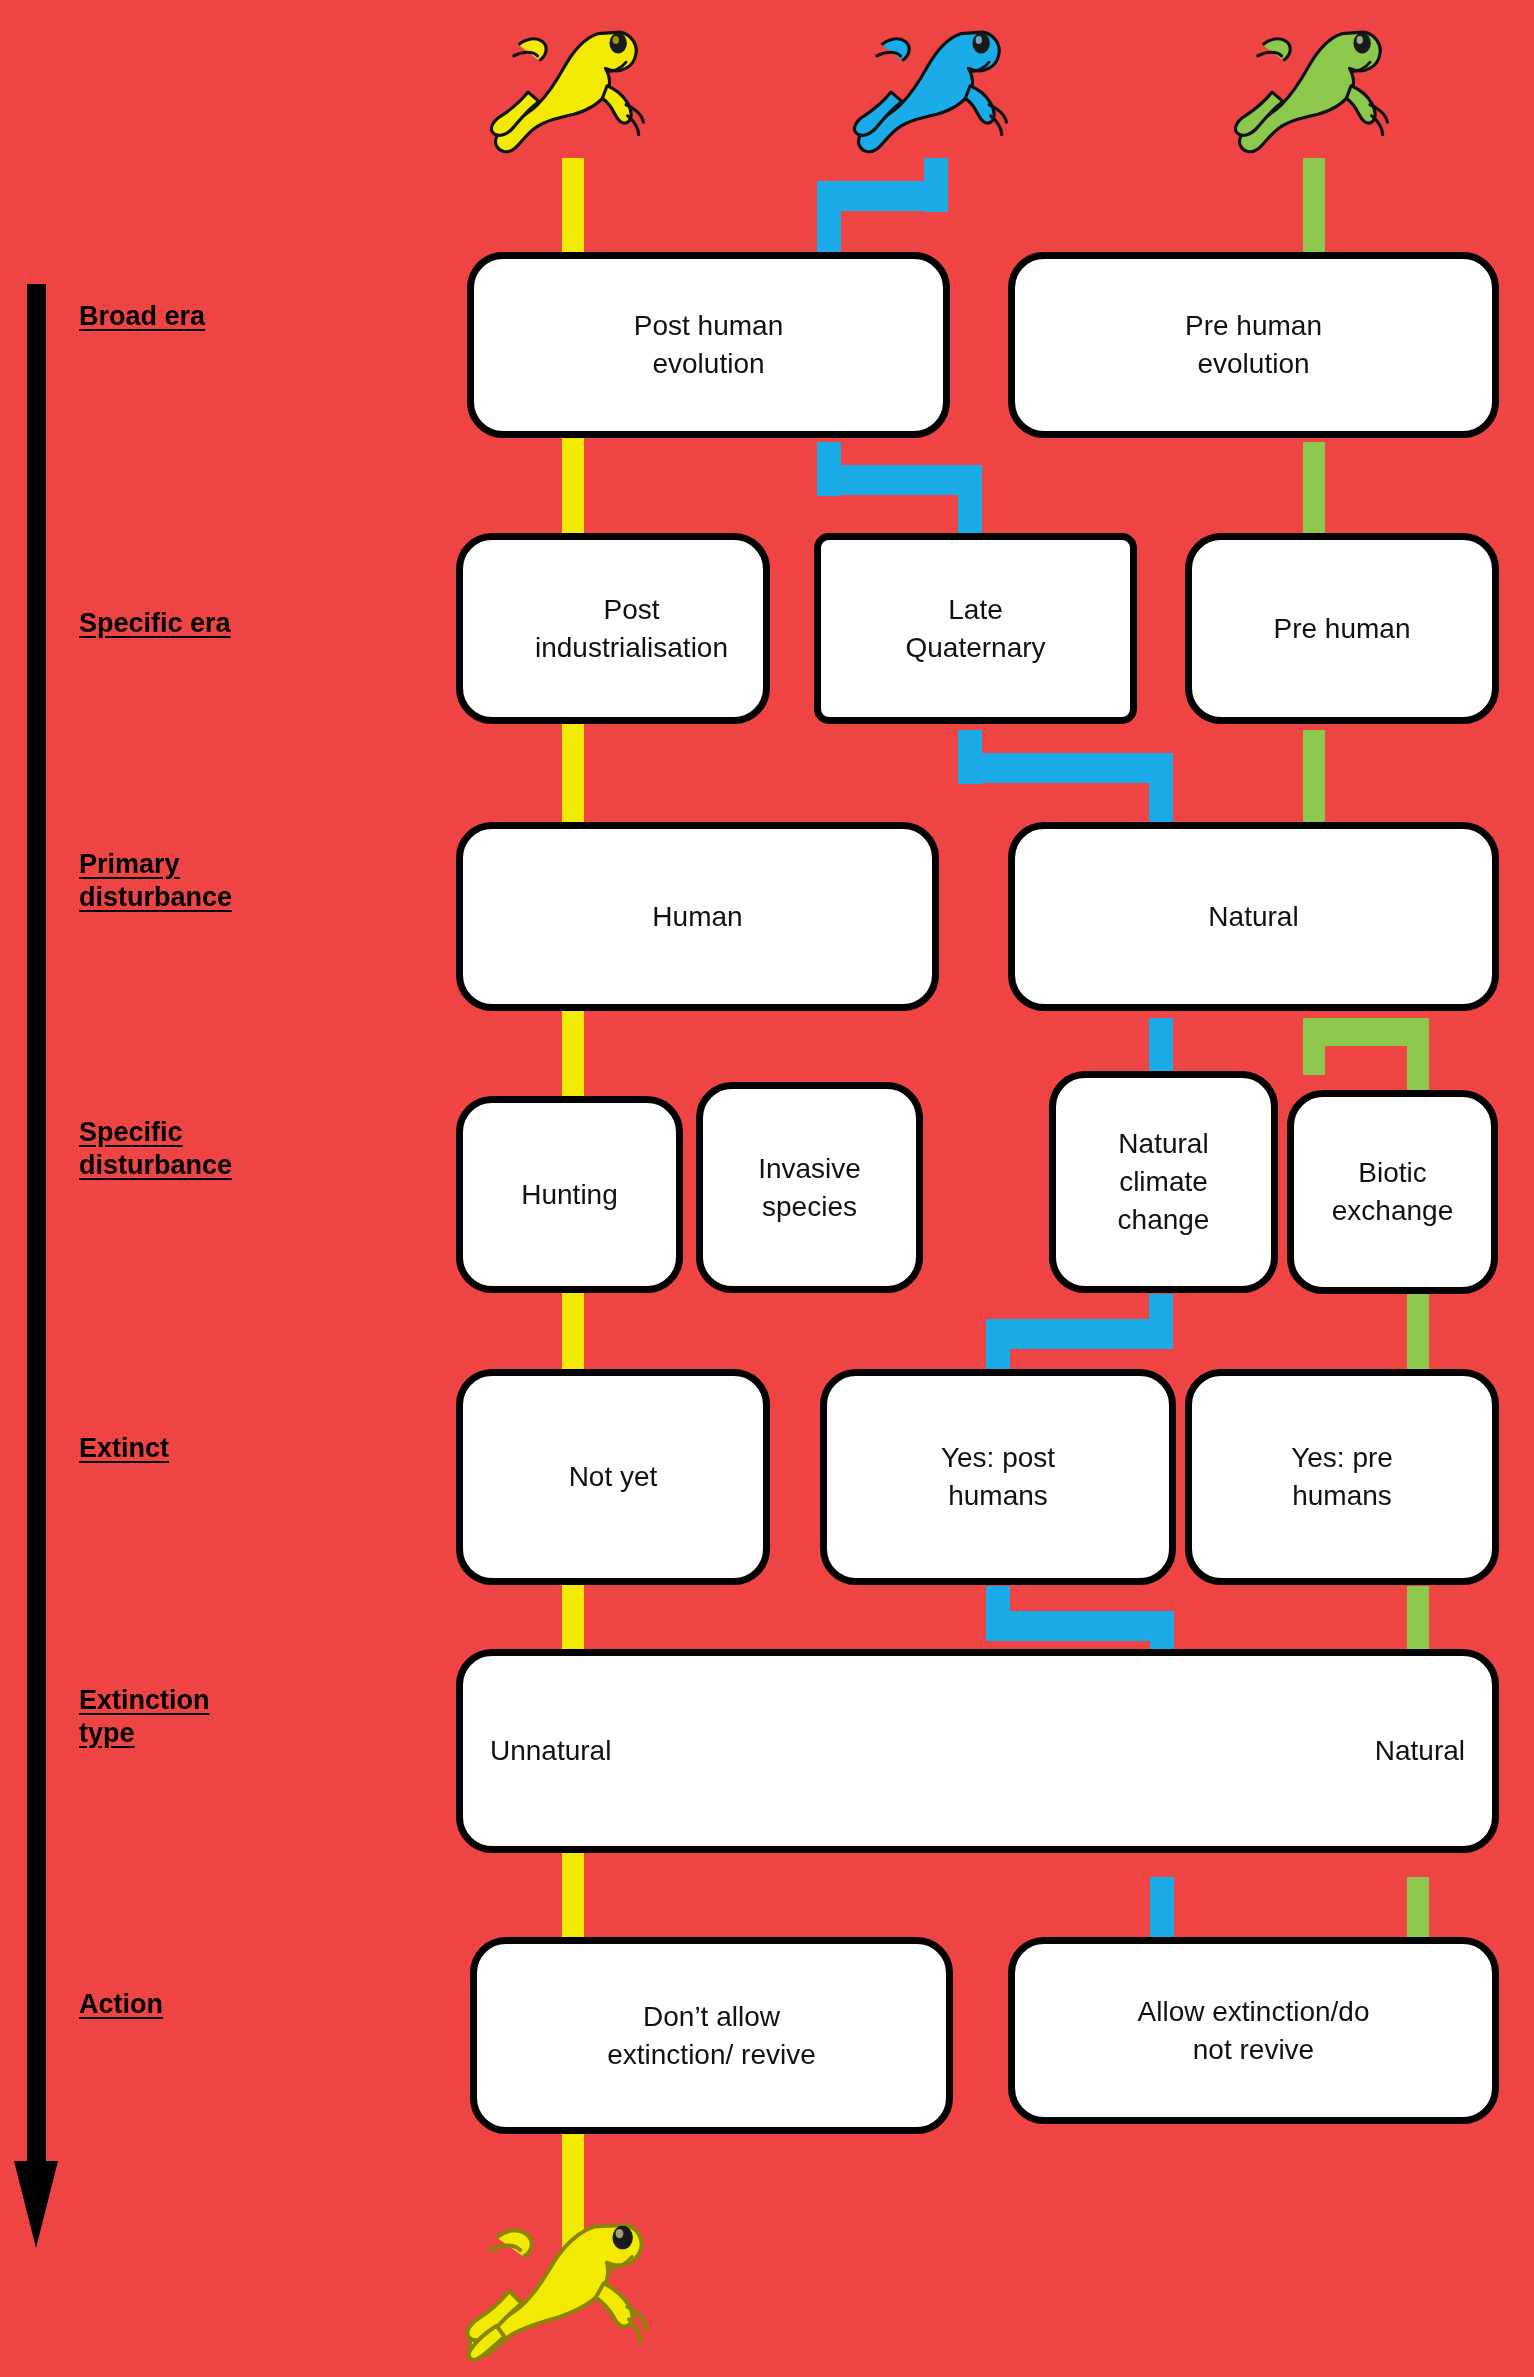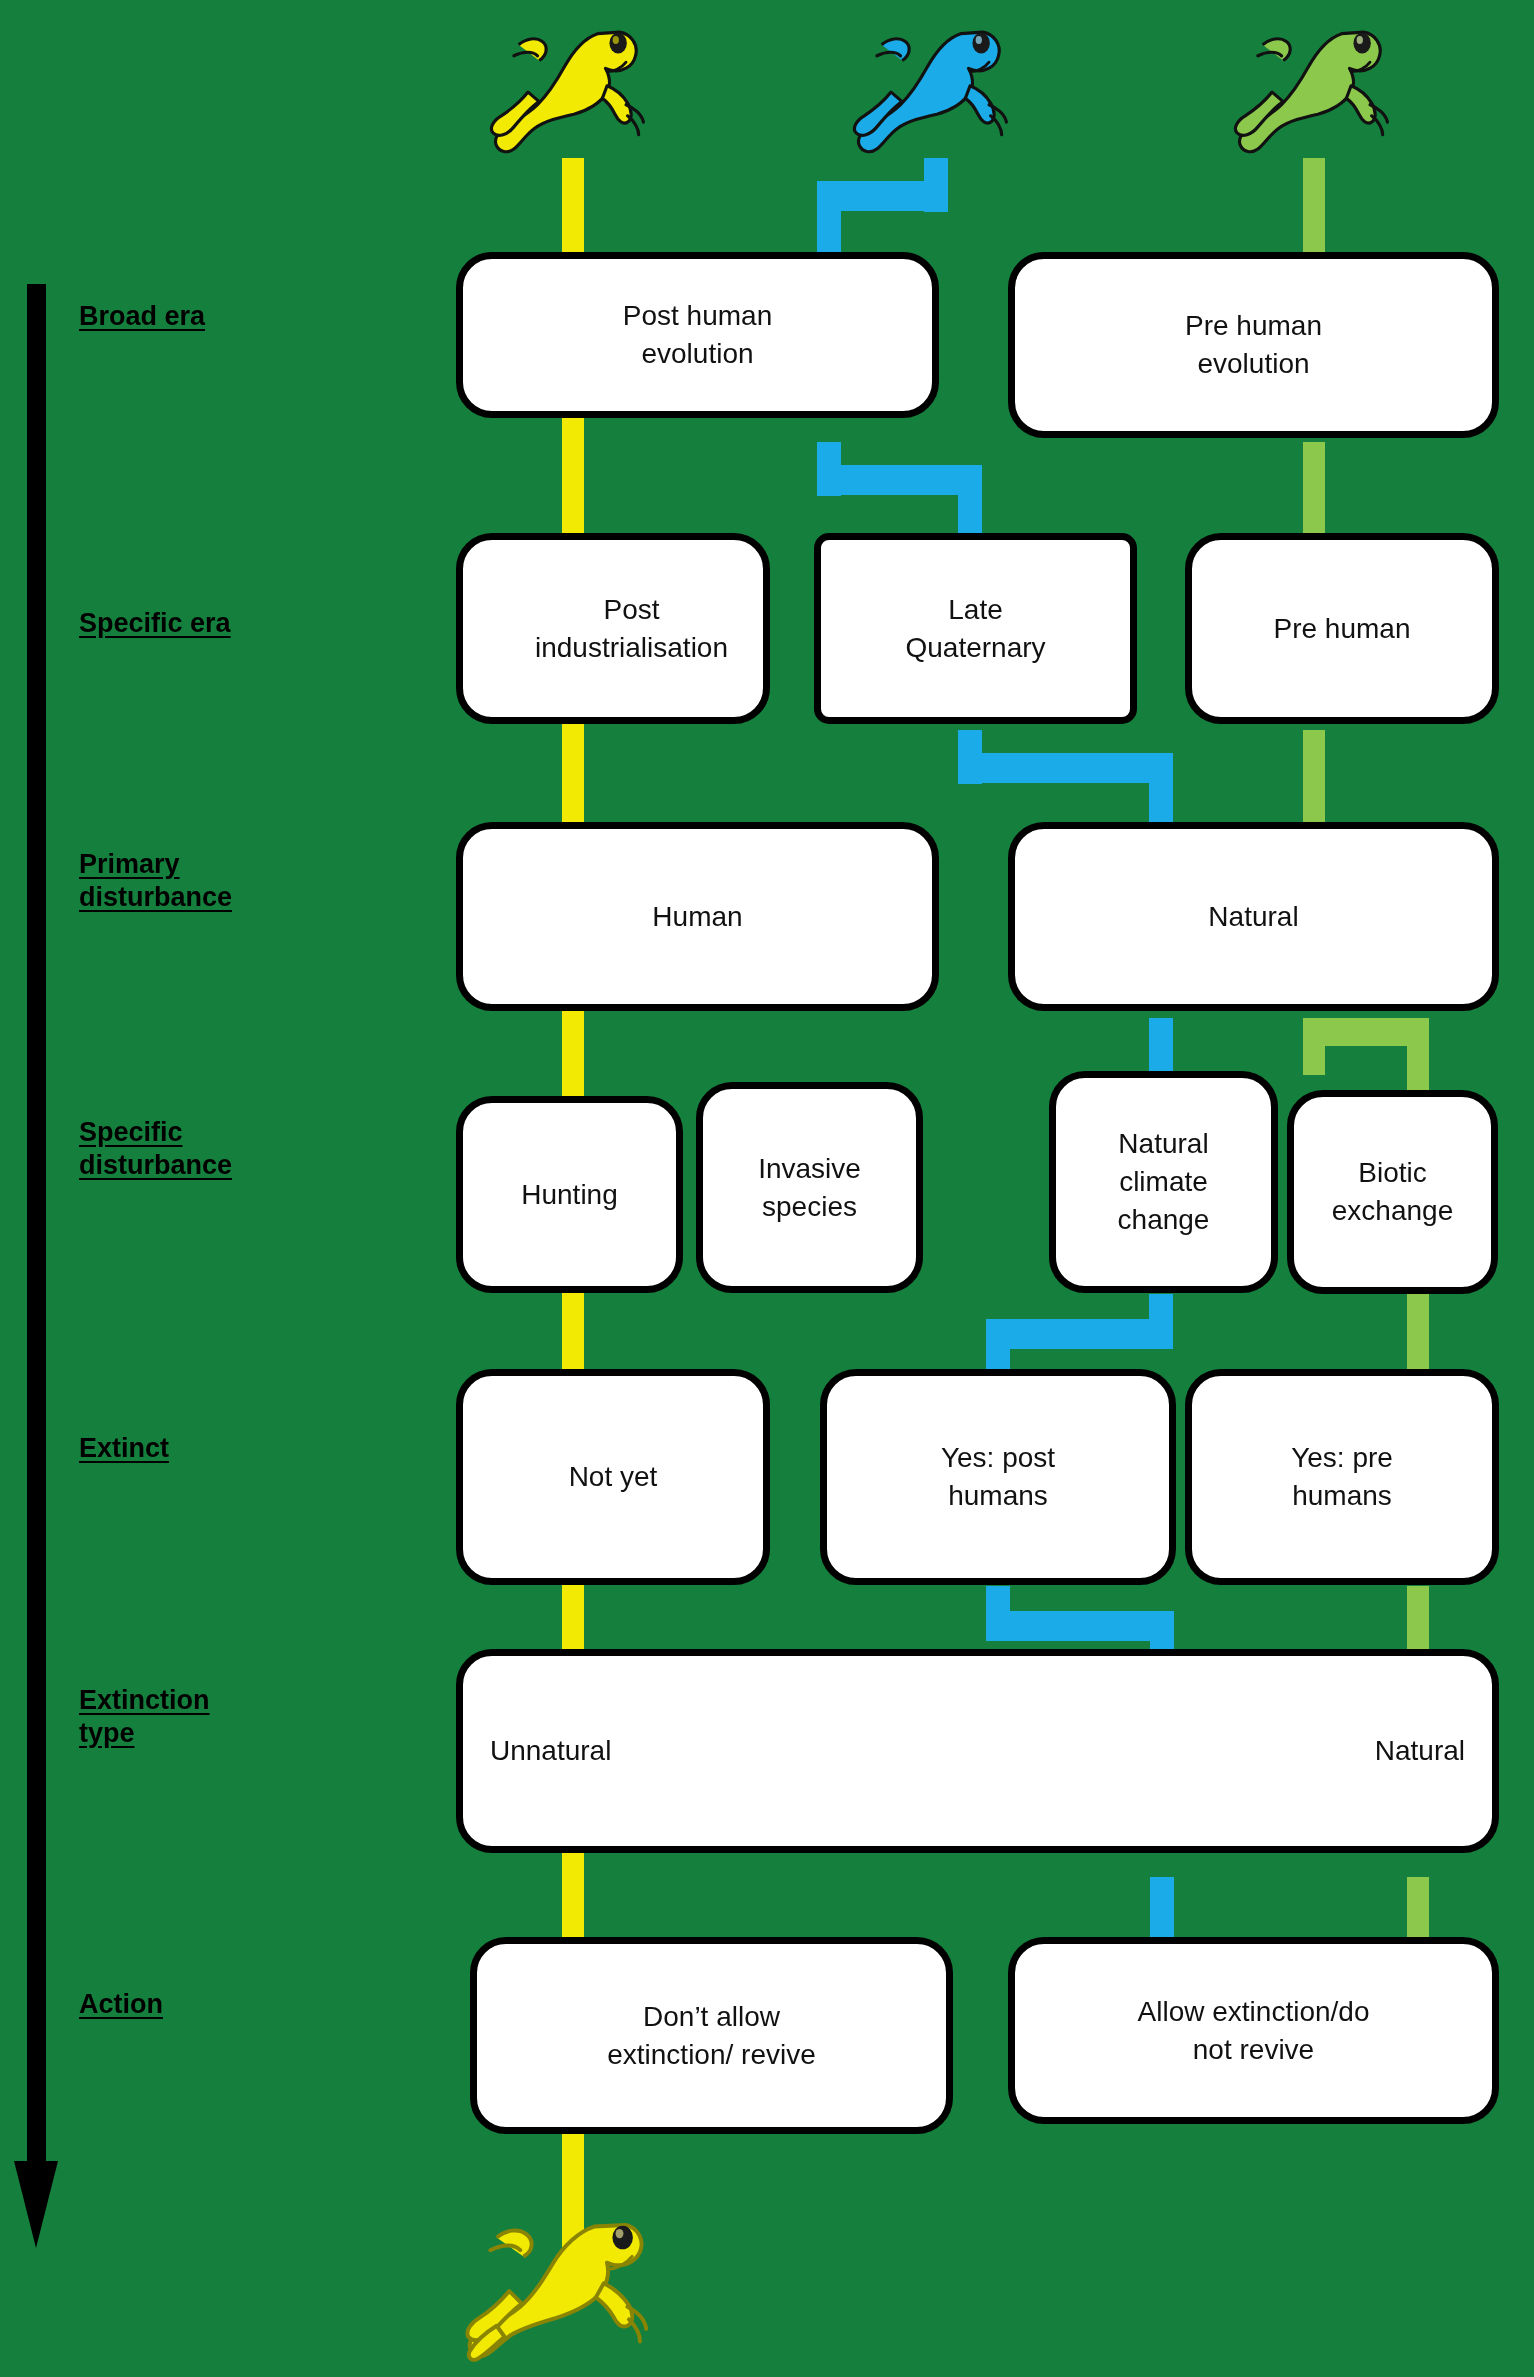--- a/index.html
+++ b/index.html
@@ -8,21 +8,21 @@
     padding: 0;
     background: #ffffff;
   }
   body {
     font-family: "Liberation Sans", sans-serif;
   }
   #stage {
     position: relative;
     width: 1534px;
     height: 2377px;
-    background: #15803d;
+    background: #ef4444;
     overflow: hidden;
   }
 
   
   .timeline-arrow {
     position: absolute;
     left: 22px;
     top: 284px;
     width: 28px;
     height: 1972px;
@@ -166,21 +166,21 @@
   <div class="track green" style="left:1303px; top:1018px; width:22px; height:57px;"></div>
   <div class="track green" style="left:1303px; top:1018px; width:126px; height:28px;"></div>
   <div class="track green" style="left:1407px; top:1018px; width:22px; height:104px;"></div>
 
   <div class="track green" style="left:1407px; top:1294px; width:22px; height:112px;"></div>
 
   <div class="track green" style="left:1407px; top:1586px; width:22px; height:112px;"></div>
 
   <div class="track green" style="left:1407px; top:1877px; width:22px; height:95px;"></div>
 
-  <div class="node" style="left:456px;  top:252px; width:483px; height:166px;">
+  <div class="node" style="left:467px;  top:252px; width:483px; height:186px;">
     <span>Post human
 evolution</span>
   </div>
   <div class="node" style="left:1008px; top:252px; width:491px; height:186px;">
     <span>Pre human
 evolution</span>
   </div>
 
   <div class="node" style="left:456px;  top:533px; width:314px; height:191px;padding-left:48px;">
     <span>Post

